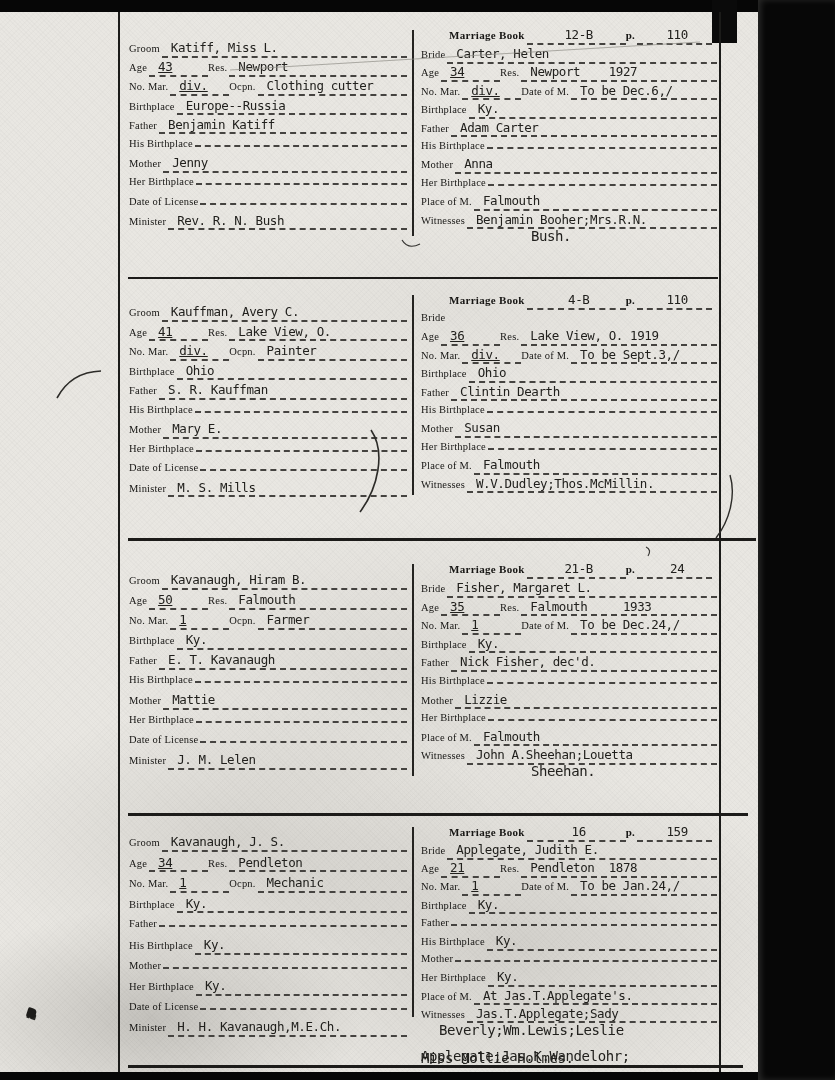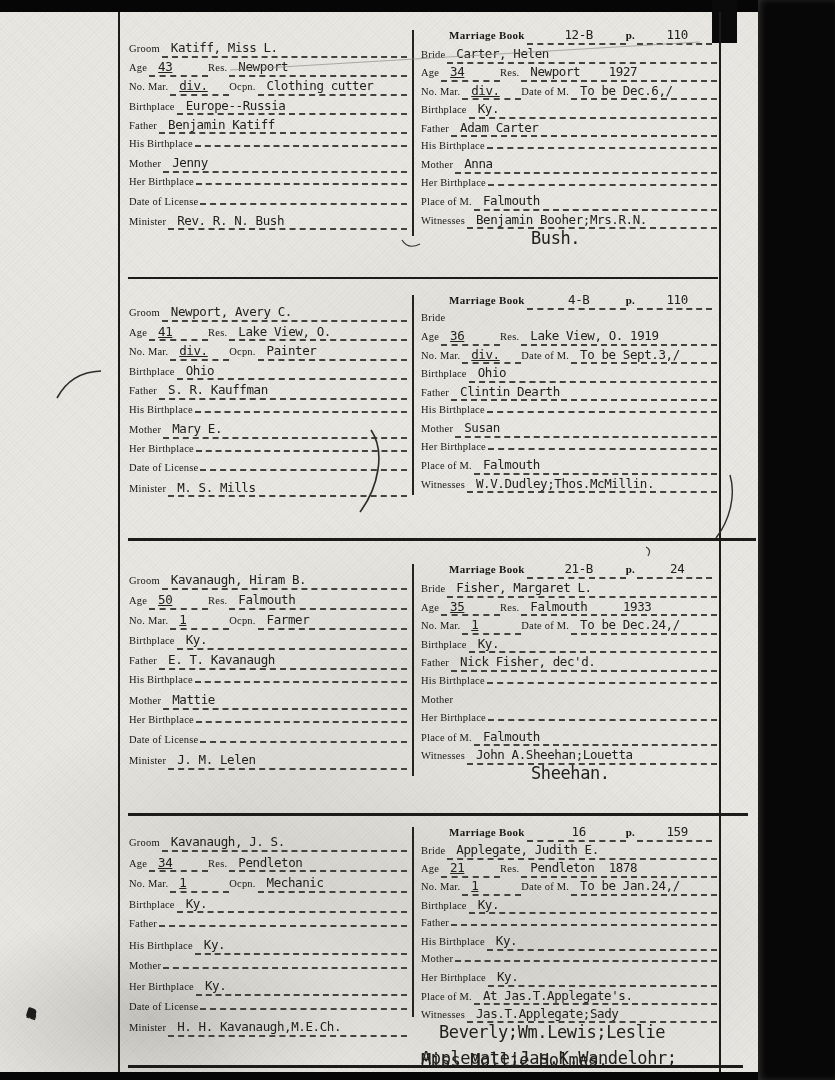--- a/index.html
+++ b/index.html
@@ -49,21 +49,21 @@
     white-space:pre;letter-spacing:-0.4px;line-height:1;
     border-bottom:2px dashed #454340;padding:0 4px 1px 9px;
   }
   .val.fixed{flex:0 0 auto;min-width:46px;text-decoration:underline;}
   .val.grow{flex:1 1 auto;}
   .mb-row{position:absolute;display:flex;align-items:baseline;left:28px;right:23px;height:17px;}
   .mb-row .lbl{font-size:11px;font-weight:bold;letter-spacing:.3px;}
   .val.book{flex:0 0 auto;min-width:86px;text-align:center;}
   .val.pg{flex:0 0 auto;min-width:62px;text-align:center;}
   .extra{
-    position:absolute;font-family:"DejaVu Sans Mono", monospace;font-size:17px;
+    position:absolute;font-family:"DejaVu Sans Mono", monospace;font-size:14px;
     color:#21201d;white-space:pre;letter-spacing:-0.4px;
   }
   .artifacts{position:absolute;inset:0;pointer-events:none;}
   .blot{position:absolute;left:27px;top:1008px;width:9px;height:10px;background:#1d1c1a;
     border-radius:2px 4px 3px 2px;transform:rotate(18deg);
     box-shadow:3px 3px 0 -2px #2a2926, -2px 4px 0 -3px #2a2926;}
 </style>
 </head>
 <body>
 
@@ -181,21 +181,21 @@
           <span class="val grow">Benjamin Booher;Mrs.R.N.</span>
         </div>
         <div class="extra" style="top: 201.6px; left: 110px;">Bush.</div>
       </div>
     </div>
     <div class="record" style="top: 290px;">
       <div class="divider" style="left: 412px; top: 5px; height: 200px;"></div>
       <div class="col groom">
         <div class="frow" style="top: 16px;">
           <span class="lbl">Groom</span>
-          <span class="val grow">Newport, Avery C.</span>
+          <span class="val grow">Kauffman, Avery C.</span>
         </div>
         <div class="frow" style="top: 35.5px;">
           <span class="lbl">Age</span>
           <span class="val fixed">41</span>
           <span class="lbl">Res.</span>
           <span class="val grow">Lake View, O.</span>
         </div>
         <div class="frow" style="top: 55px;">
           <span class="lbl">No. Mar.</span>
           <span class="val fixed">div.</span>
@@ -361,20 +361,21 @@
         <div class="frow" style="top: 98.4px;">
           <span class="lbl">Father</span>
           <span class="val grow">Nick Fisher, dec'd.</span>
         </div>
         <div class="frow" style="top: 117px;">
           <span class="lbl">His Birthplace</span>
           <span class="val grow"></span>
         </div>
         <div class="frow" style="top: 135.6px;">
           <span class="lbl">Mother</span>
+          <span class="val grow">Lizzie</span>
         </div>
         <div class="frow" style="top: 154.2px;">
           <span class="lbl">Her Birthplace</span>
           <span class="val grow"></span>
         </div>
         <div class="frow" style="top: 172.8px;">
           <span class="lbl">Place of M.</span>
           <span class="val grow">Falmouth</span>
         </div>
         <div class="frow" style="top: 191.4px;">

